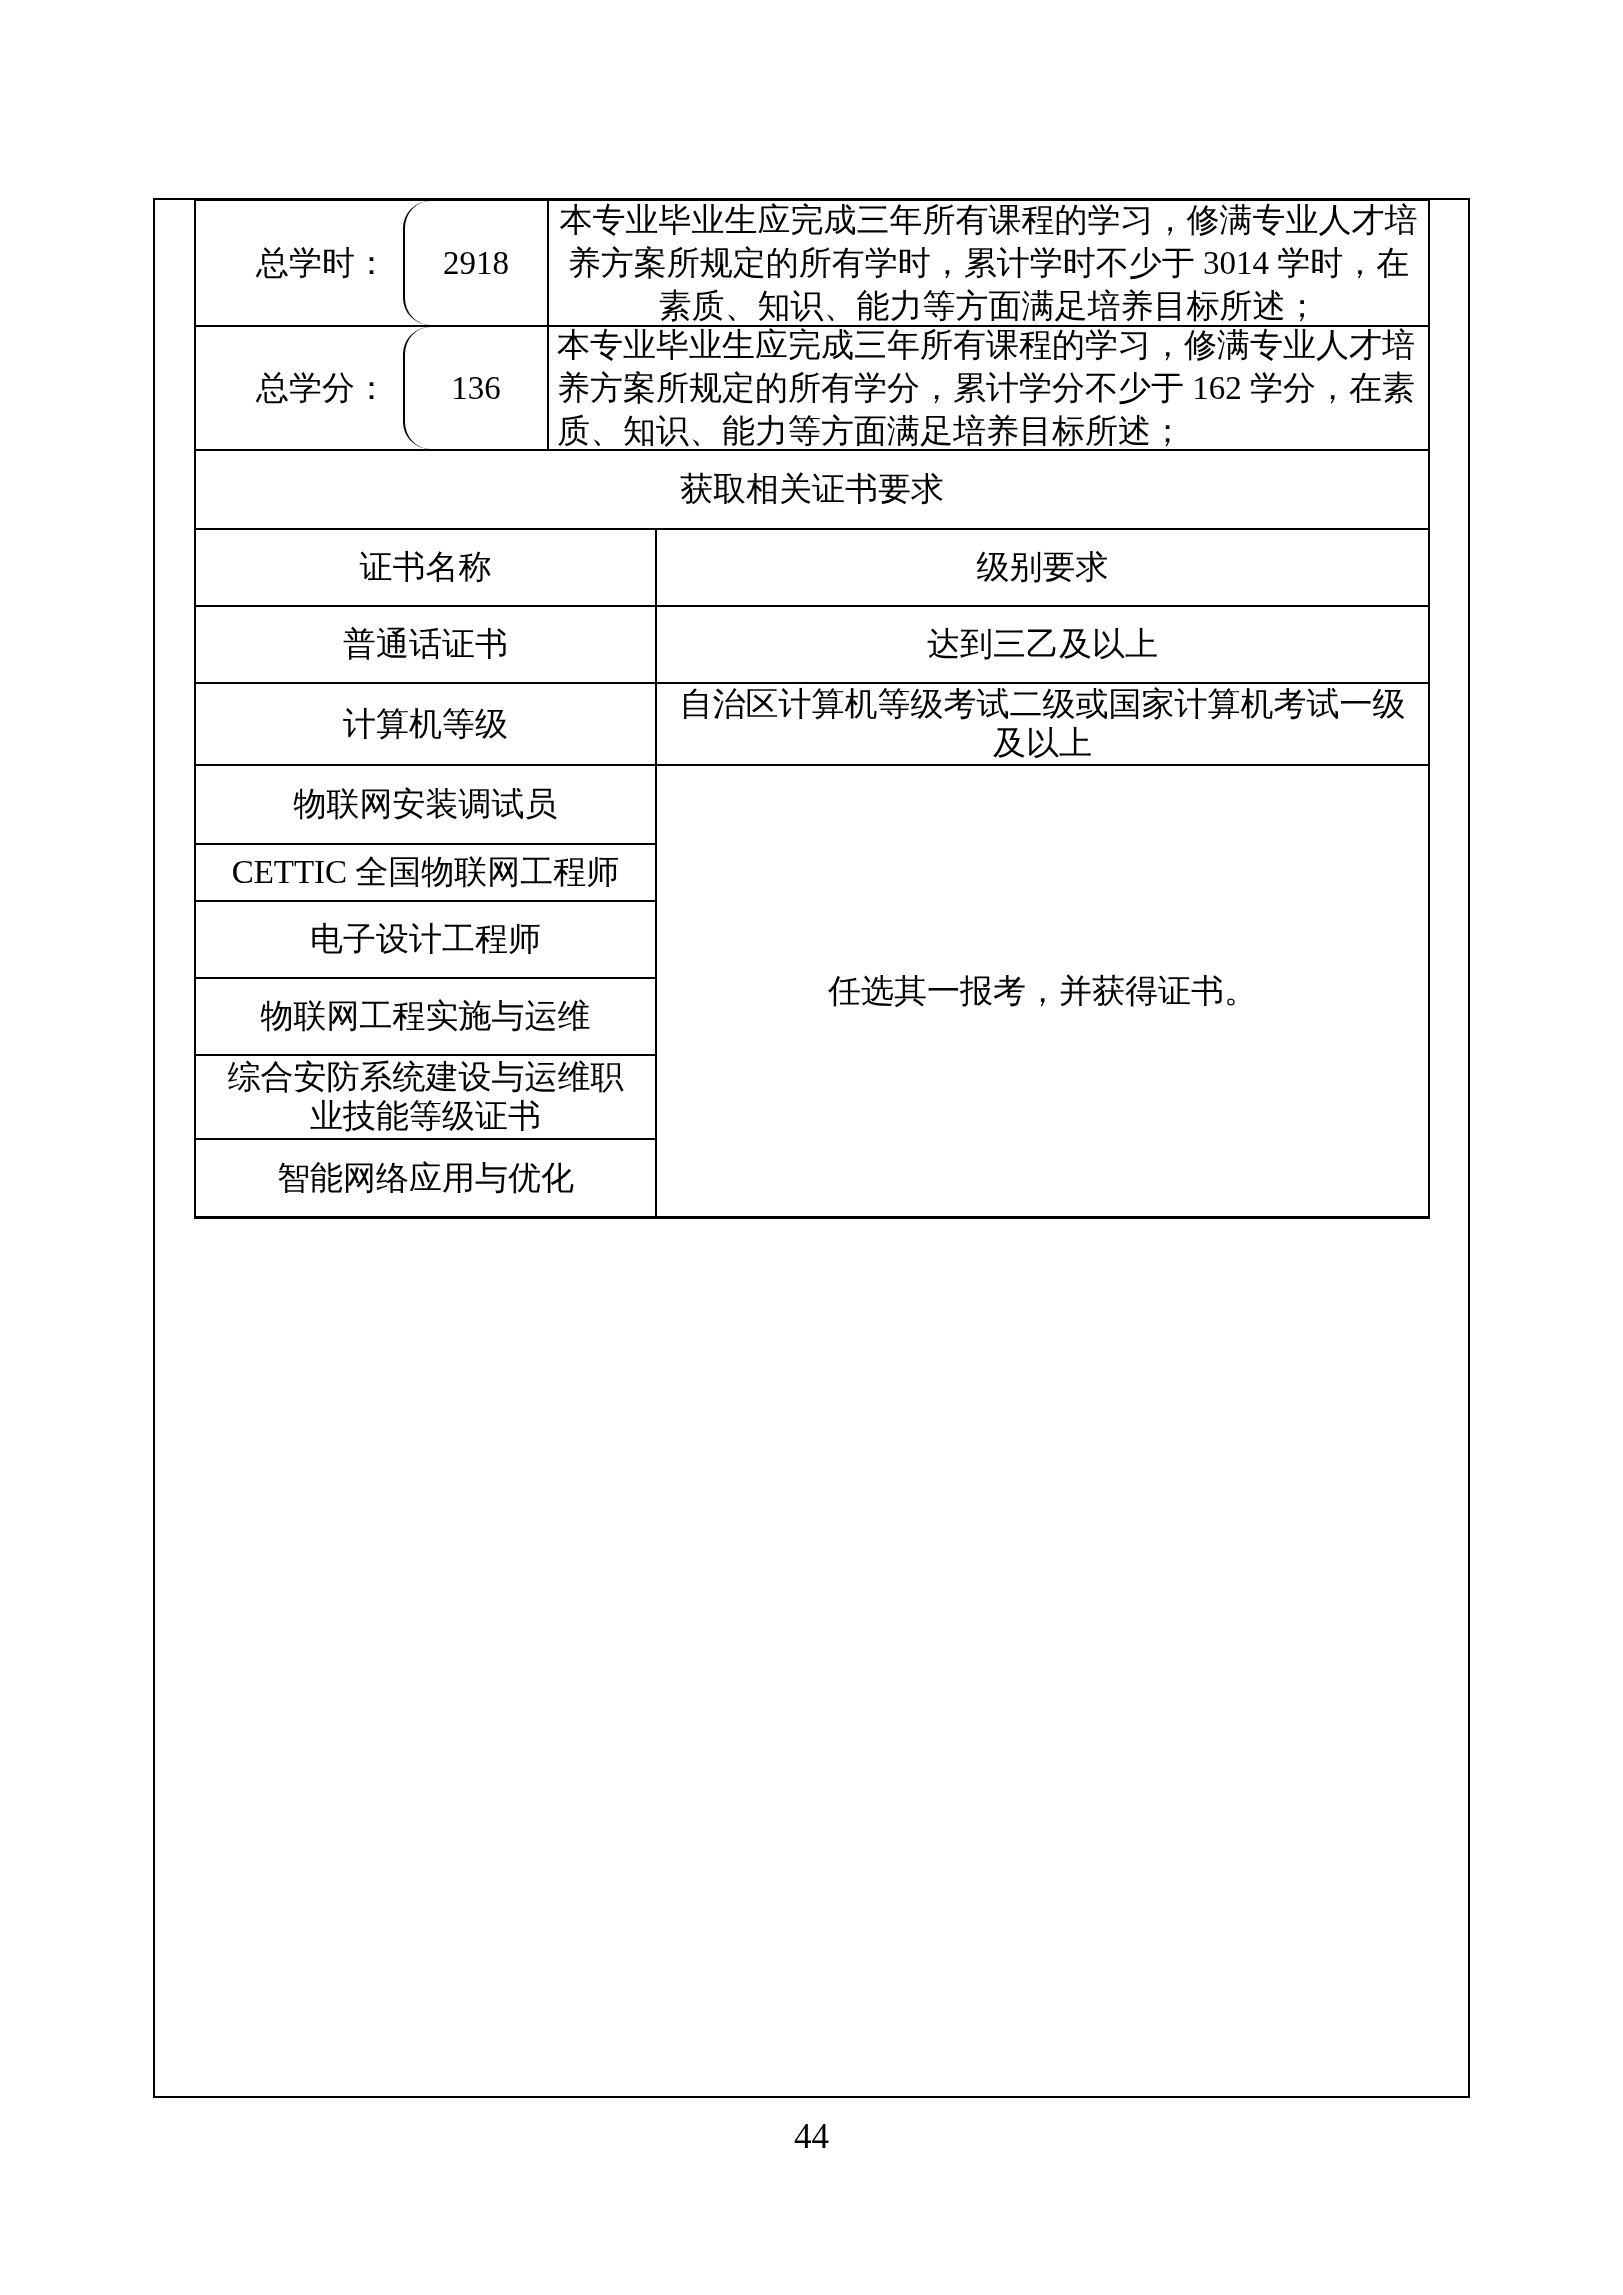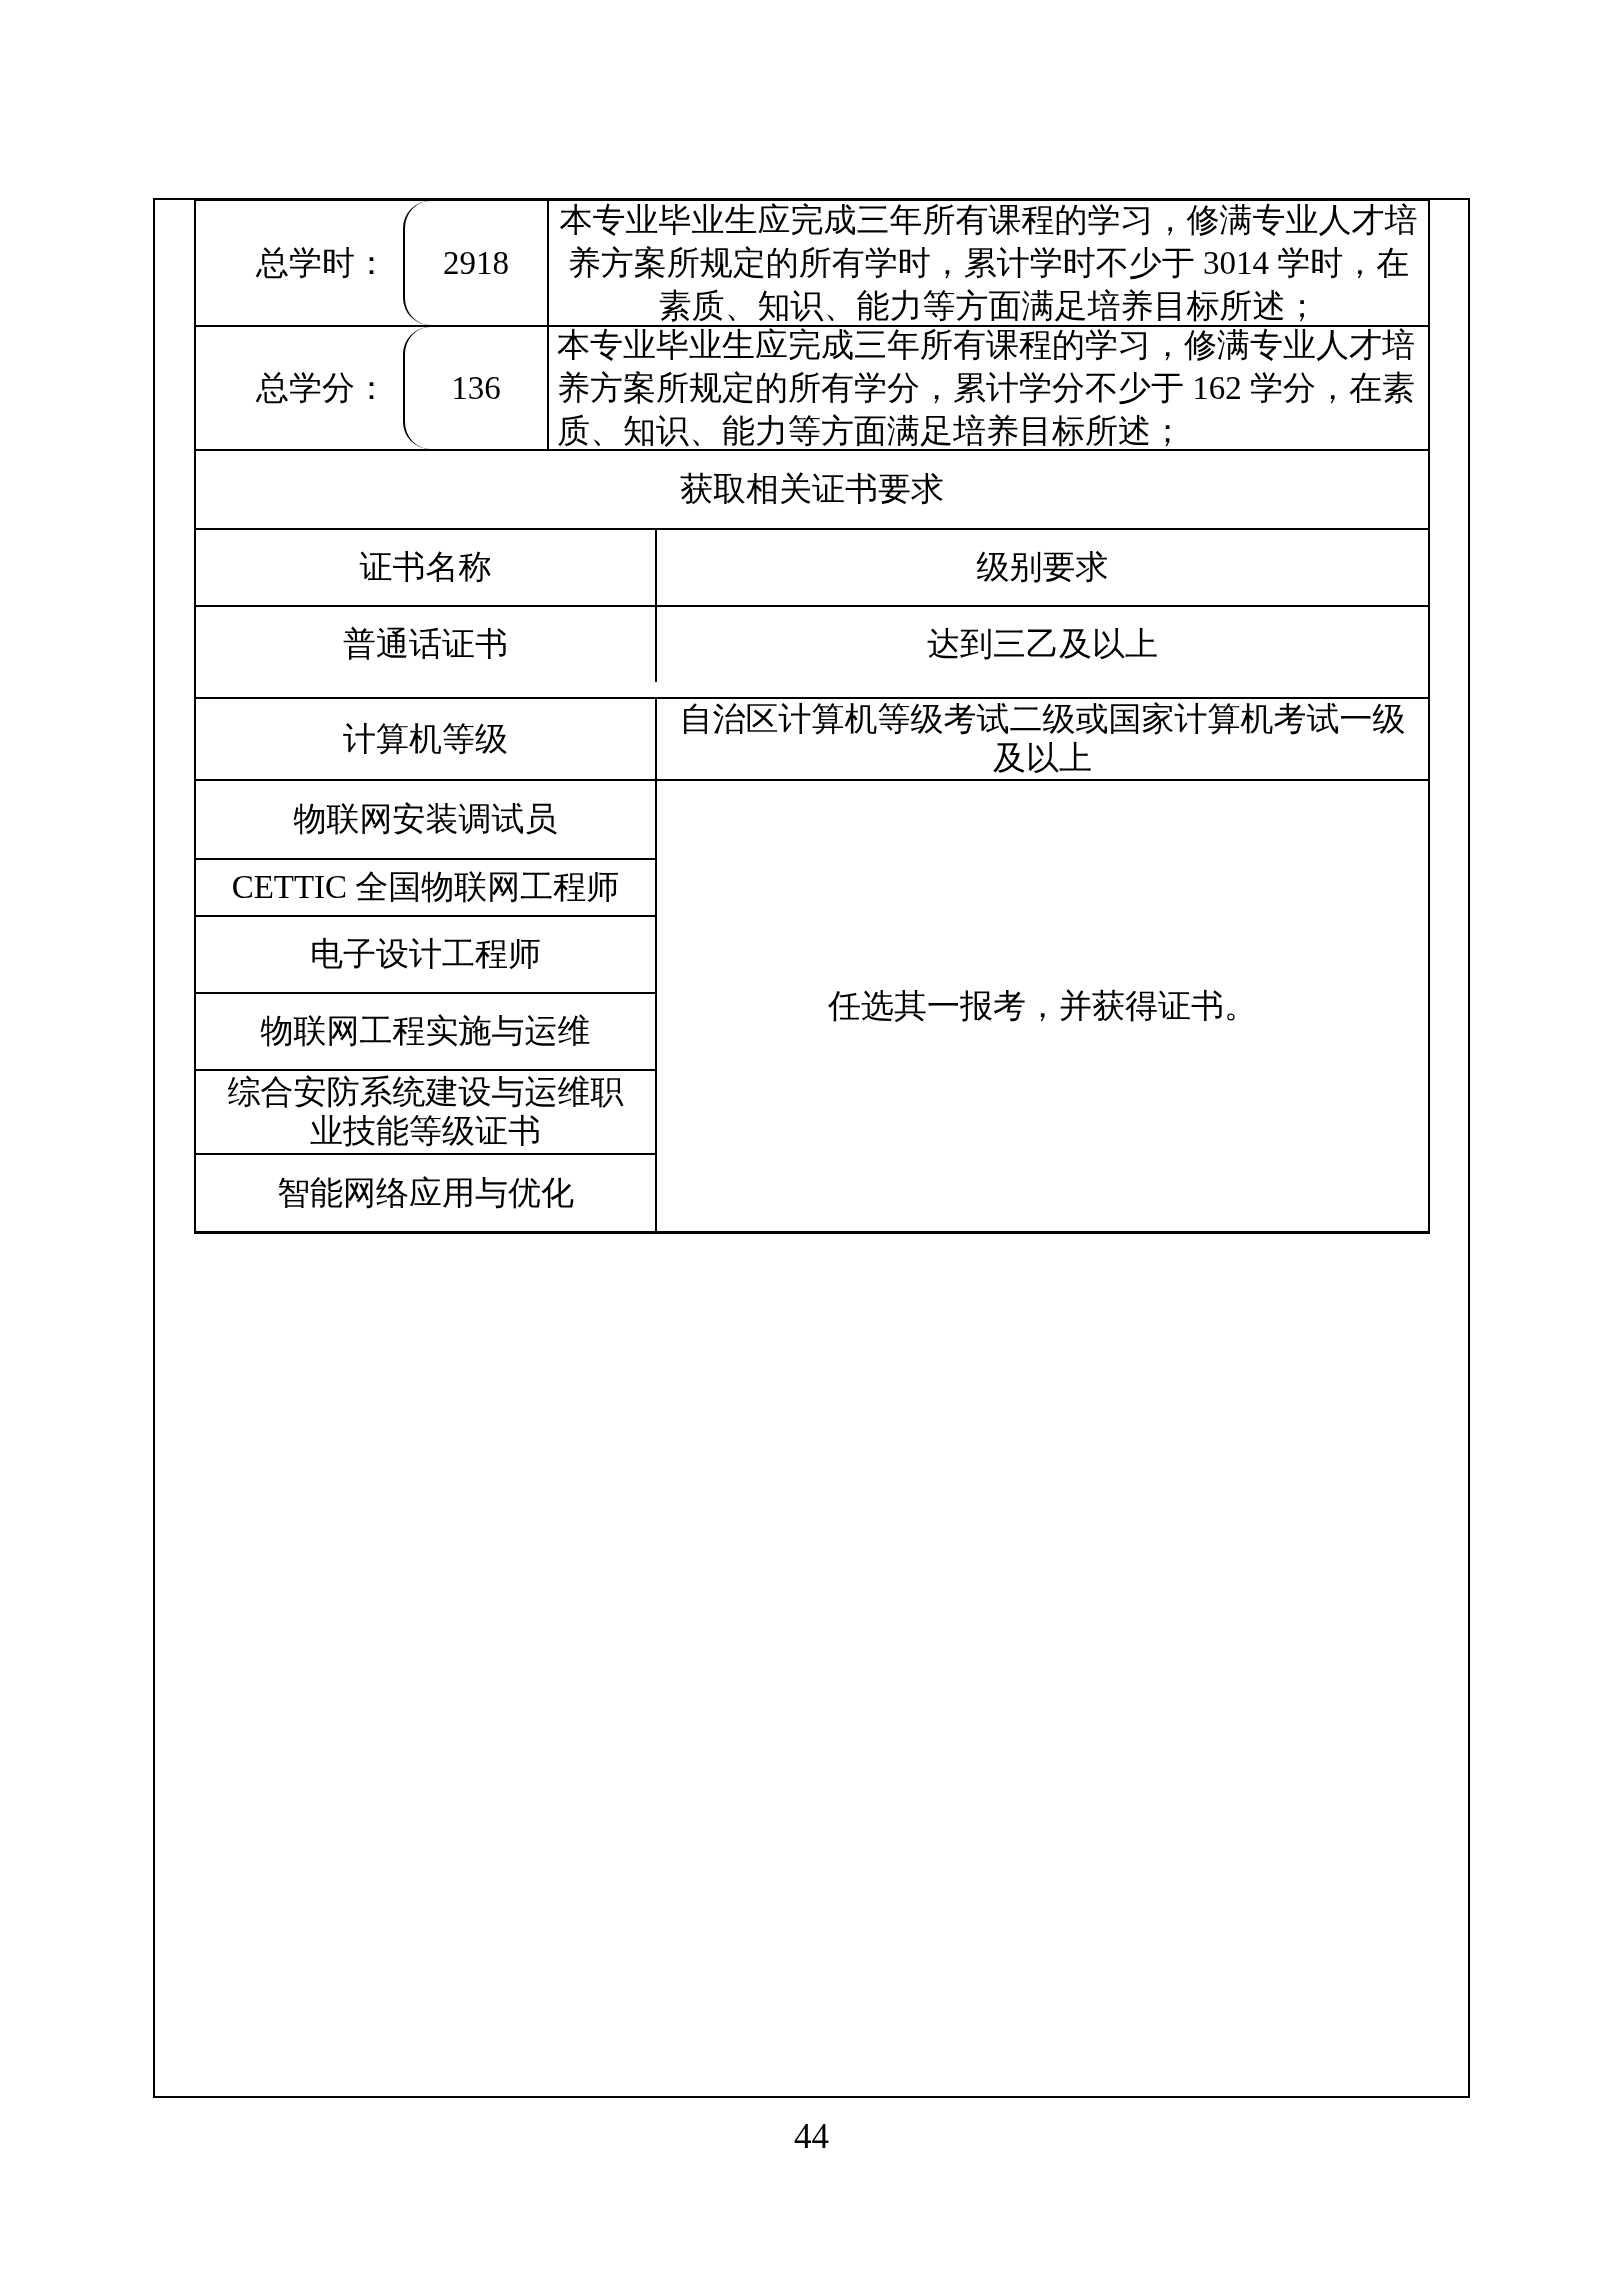--- a/index.html
+++ b/index.html
@@ -52,21 +52,21 @@
   }
   .desc-center { text-align: center; }
   .desc-left   { text-align: left; }
 
   
   .title-row { height: 79px; }
   .c-title { flex: 1; }
 
   
   .cert-row  { height: 77px; }
-  .cert-row.tall { height: 82px; margin-top: 15px; }
+  .cert-row.tall { height: 82px; }
   .c-cert-name { width: 459px; padding: 0 20px; line-height: 39px; }
   .c-cert-level {
     flex: 1; border-left: 2px solid #000;
     padding: 0 15.7px; line-height: 39px;
   }
 
   
   .merged-section { display: flex; }
   .merged-left { width: 459px; display: flex; flex-direction: column; }
   .merged-cell {

